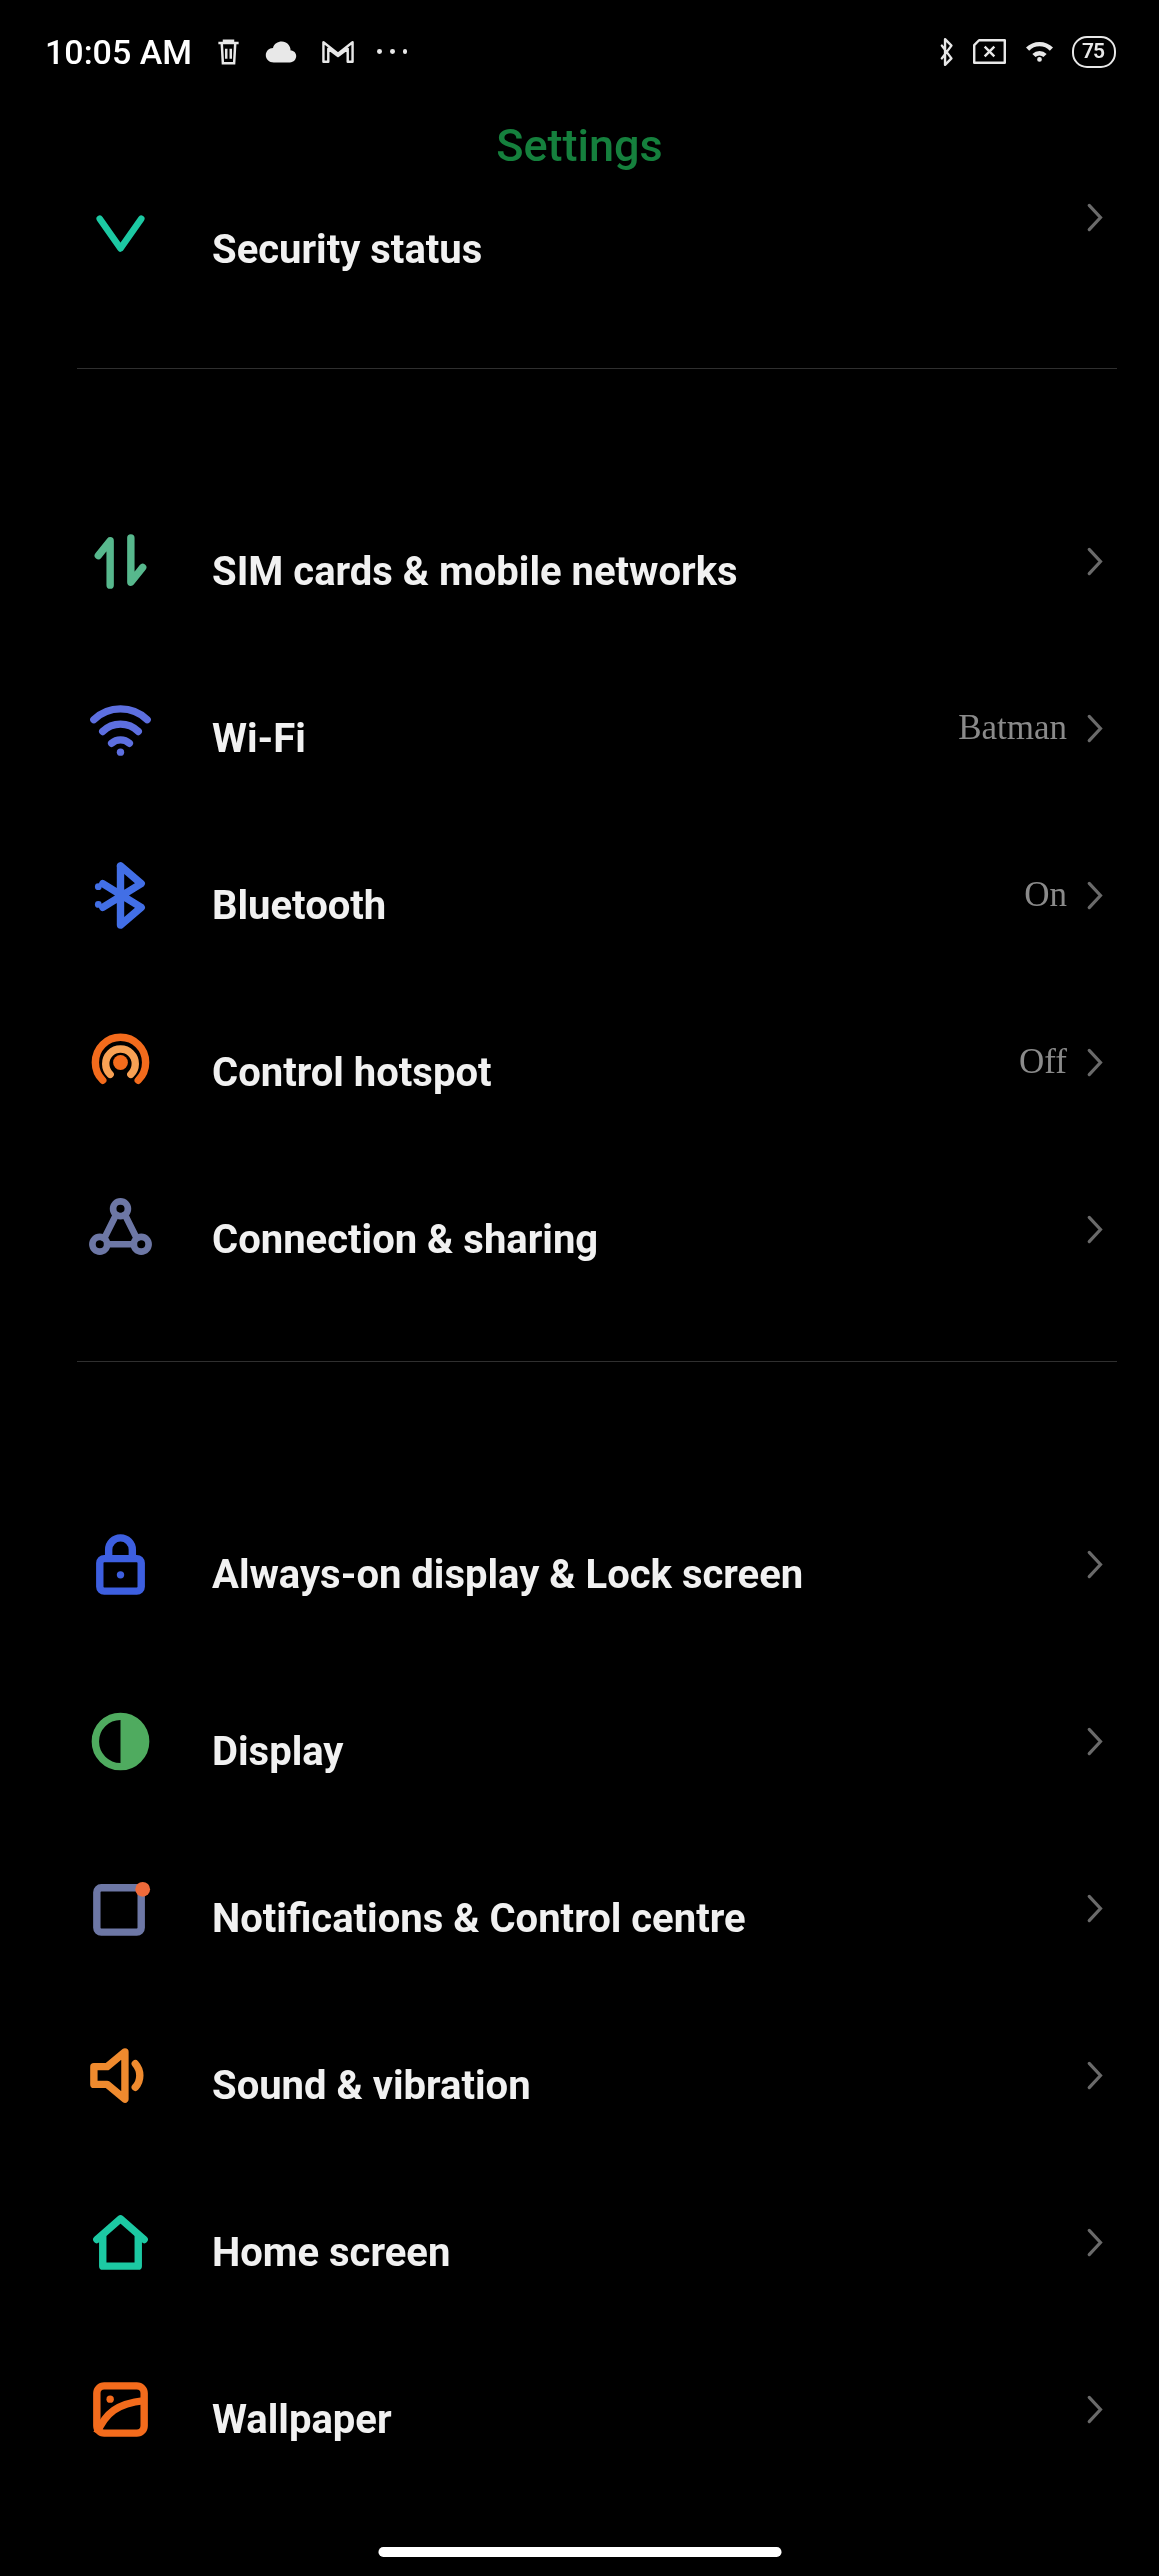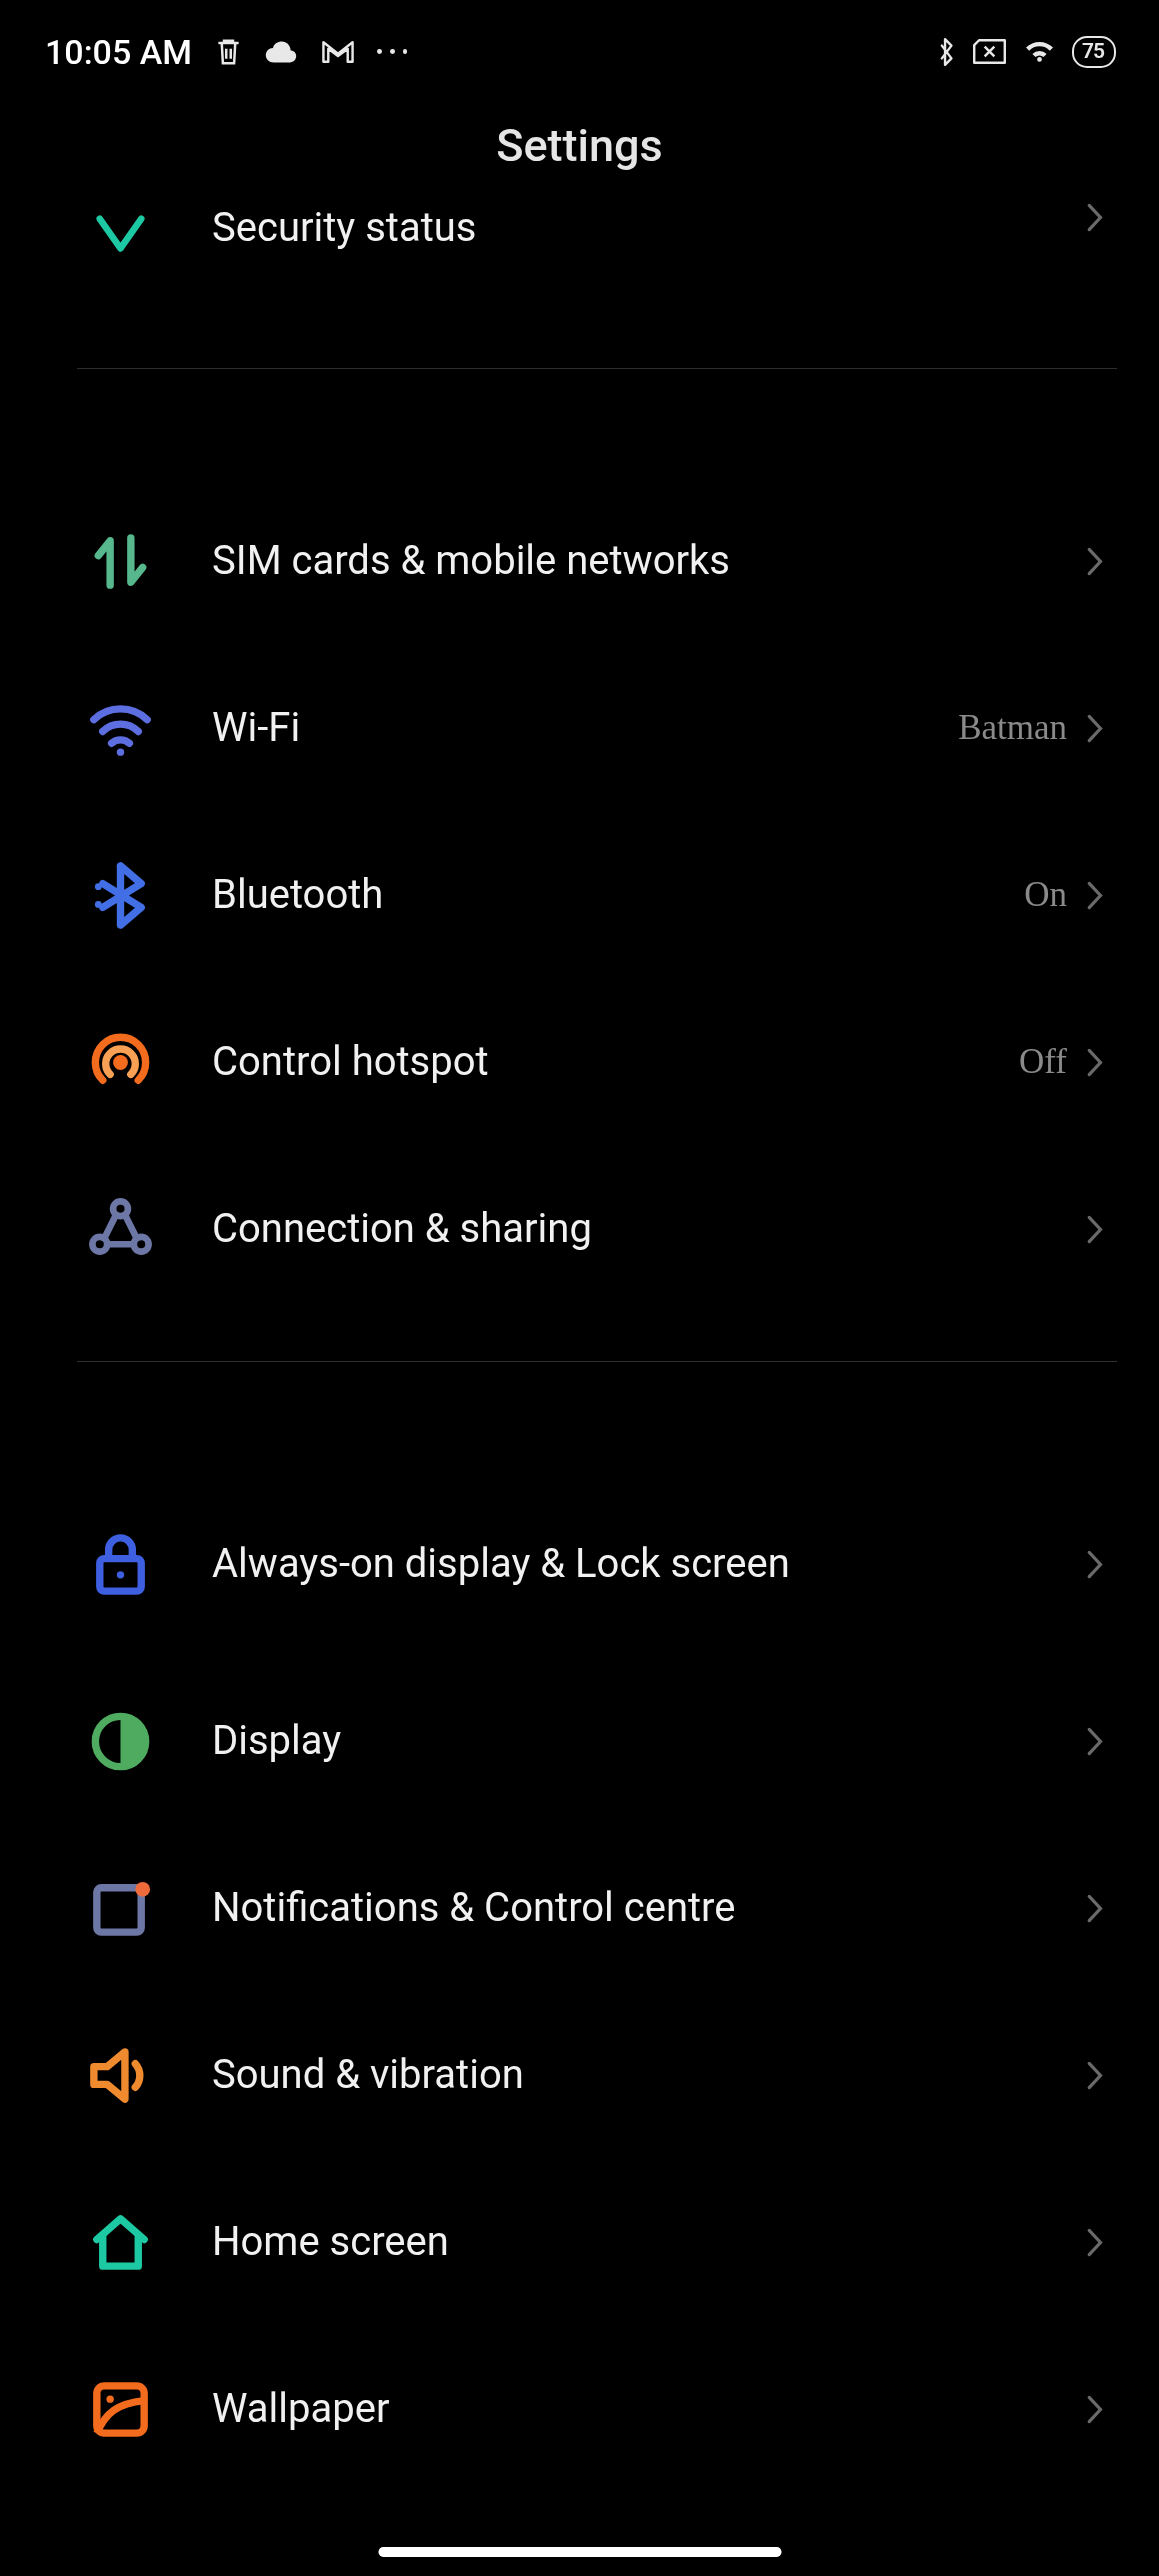--- a/index.html
+++ b/index.html
@@ -10,29 +10,29 @@
   .status-left{display:flex;align-items:center;gap:22.5px;}
   .status-right{display:flex;align-items:center;gap:14.5px;}
   .clock{font-size:34px;font-weight:500;letter-spacing:0;}
   .sb-ico svg{display:block;}
   .dots{display:flex;gap:8px;align-items:center;}
   .dots span{width:4.8px;height:4.8px;border-radius:50%;background:#e8e8e8;}
   .battery-wrap{display:flex;align-items:center;}
   .battery-pill{border:2.4px solid #e8e8e8;border-radius:15px;padding:1.6px 9.7px 1.6px 8px;font-size:21px;font-weight:600;color:#e8e8e8;line-height:1;letter-spacing:-0.8px;height:32px;display:flex;align-items:center;}
   
   .header{height:113px;display:flex;align-items:center;justify-content:center;}
-  .header h1{font-size:45px;font-weight:500;color:#e5e5e5;letter-spacing:0;}
+  .header h1{font-size:45px;font-weight:500;color:#15803d;letter-spacing:0;}
   
   .list{padding-left:85px;}
   .row{display:flex;align-items:center;min-height:167px;padding-right:55px;cursor:pointer;position:relative;}
   .row.tight{min-height:auto;height:132px;align-items:flex-start;padding-top:0;}
   .row.tight .icon{margin-top:1.6px;}
   .row.tall{min-height:187px;}
   .icon{width:71px;height:71px;flex-shrink:0;display:flex;align-items:center;justify-content:center;}
-  .label{flex:1;font-size:40px;font-weight:400;color:#f1f1f1;line-height:1.3;padding-left:56px;padding-right:16px;}
+  .label{flex:1;font-size:40px;font-weight:700;color:#f1f1f1;line-height:1.3;padding-left:56px;padding-right:16px;margin-top:22px;}
   .value{font-size:35px;color:#8a8a8a;margin-right:19.3px;font-family:Liberation Serif, serif;}
   .chev{width:17.7px;height:31px;flex-shrink:0;}
   .chev svg{display:block;}
   .divider{height:0.8px;background:#2f2f2f;margin-left:-8px;margin-right:42px;}
   .group-gap-top{height:109px;}
   .group-gap-bottom{height:48px;}
   .nav-bar{position:absolute;bottom:19.3px;left:50%;transform:translateX(-50%);width:403px;height:9.7px;background:#fff;border-radius:4.8px;}
 </style>
 </head>
 <body>

